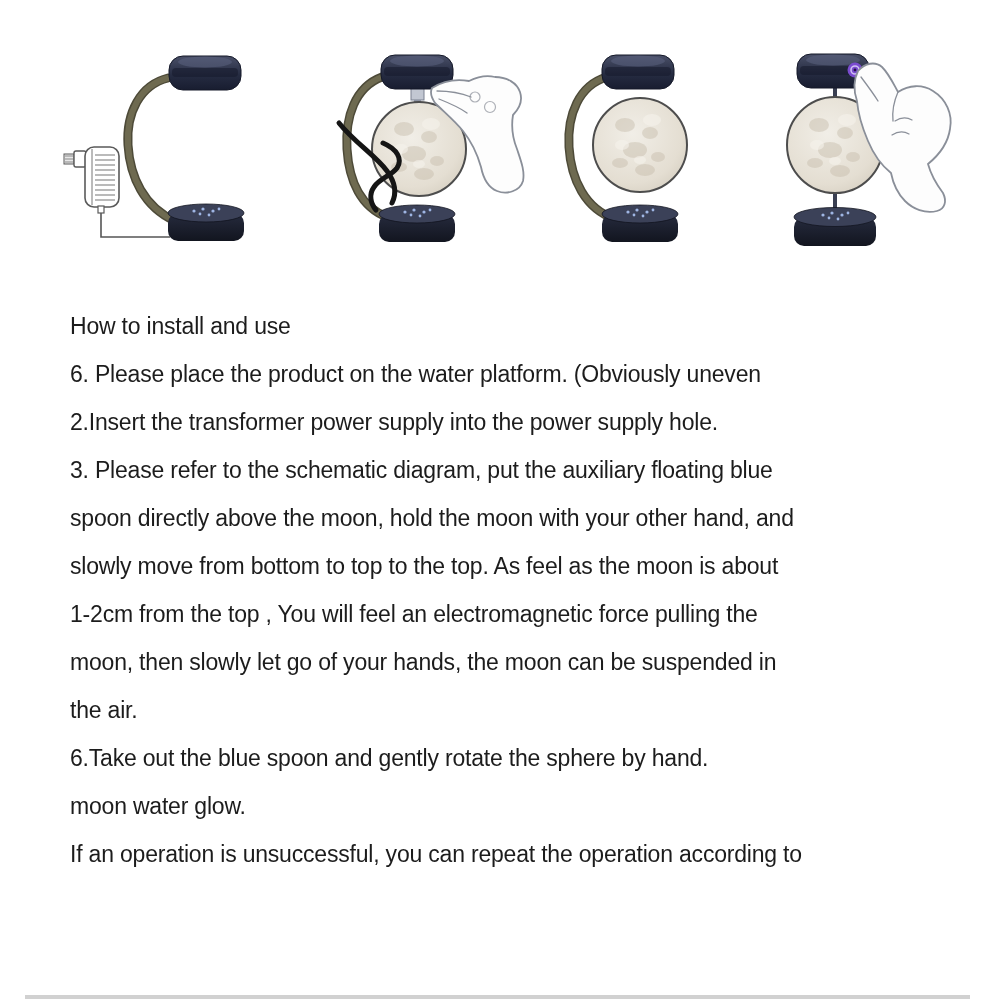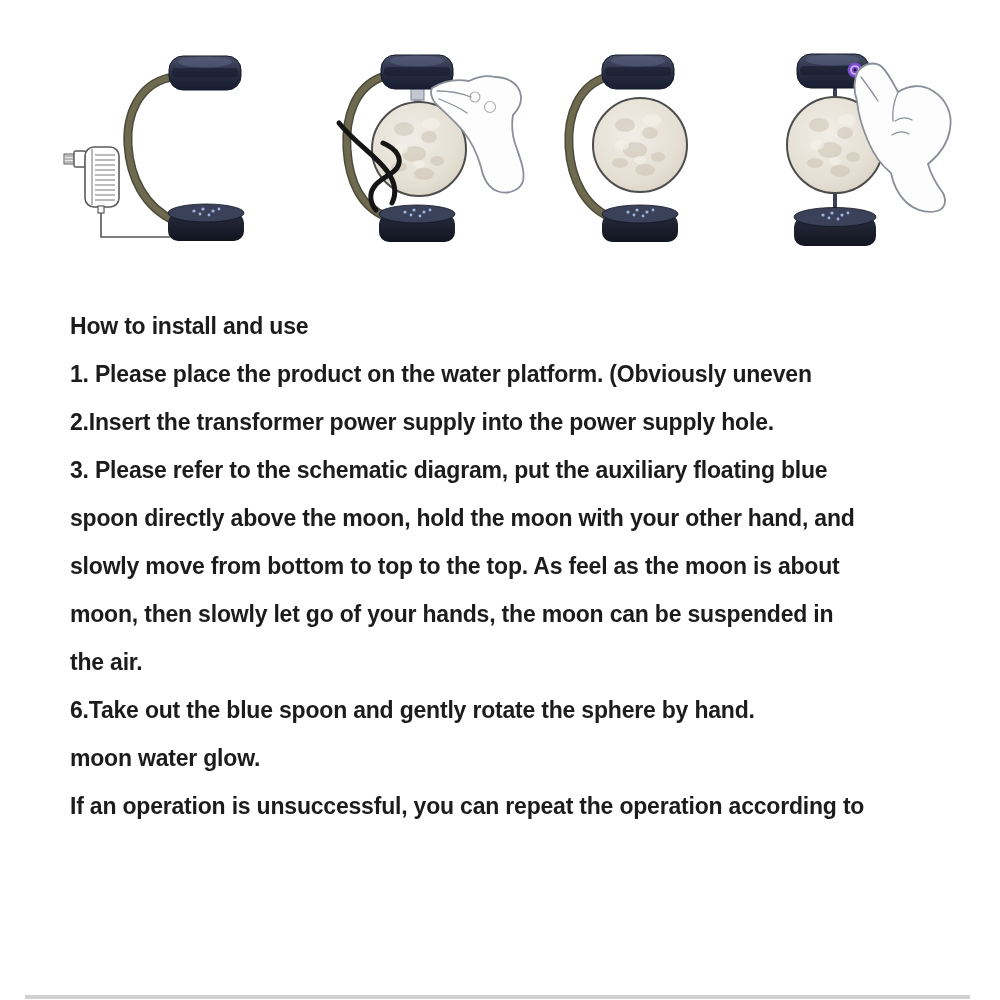--- a/index.html
+++ b/index.html
@@ -5,21 +5,21 @@
   html,body{margin:0;padding:0;background:#ffffff;}
   .page{position:relative;width:1000px;height:1000px;background:#ffffff;overflow:hidden;
         font-family:"Liberation Sans", sans-serif;}
   .illustration{position:absolute;}
   #il1{left:40px;top:25px;}
   #il2{left:325px;top:35px;}
   #il3{left:545px;top:25px;}
   #il4{left:745px;top:25px;}
   .instructions{position:absolute;left:70px;top:302px;width:880px;color:#1c1c1c;}
   .instructions .line{height:48px;line-height:48px;font-size:23px;white-space:nowrap;
-                      font-weight:700;letter-spacing:-0.2px;}
+                      font-weight:400;letter-spacing:-0.2px;}
   .clipped-line{position:absolute;left:25px;top:995px;width:945px;height:4px;
                 background:#c9c9c9;opacity:.85;}
 </style>
 </head>
 <body>
 
 <div class="page">
 
   <svg id="il1" class="illustration" width="250" height="230" viewBox="0 0 250 230">
     <defs>
@@ -277,25 +277,26 @@
                C 108 64, 109 54, 113 46 Z"></path>
       <path d="M 116 52 C 122 60, 128 68, 133 76" fill="none" stroke-width="1.3"></path>
       <path d="M 153 67 C 149 76, 147 86, 148 96" fill="none" stroke-width="1.3"></path>
       <path d="M 150 96 C 156 92, 162 92, 167 95" fill="none" stroke-width="1.2"></path>
       <path d="M 147 110 C 153 106, 159 106, 164 109" fill="none" stroke-width="1.2"></path>
     </g>
   </svg>
 
   <div class="instructions">
     <div class="line">How to install and use</div>
-    <div class="line">1. Please place the product on the water platform. (Obviously uneven</div>
+    <div class="line">6. Please place the product on the water platform. (Obviously uneven</div>
     <div class="line">2.Insert the transformer power supply into the power supply hole.</div>
     <div class="line">3. Please refer to the schematic diagram, put the auxiliary floating blue</div>
     <div class="line">spoon directly above the moon, hold the moon with your other hand, and</div>
     <div class="line">slowly move from bottom to top to the top. As feel as the moon is about</div>
+    <div class="line">1-2cm from the top , You will feel an electromagnetic force pulling the</div>
     <div class="line">moon, then slowly let go of your hands, the moon can be suspended in</div>
     <div class="line">the air.</div>
     <div class="line">6.Take out the blue spoon and gently rotate the sphere by hand.</div>
     <div class="line">moon water glow.</div>
     <div class="line">If an operation is unsuccessful, you can repeat the operation according to</div>
   </div>
 
   <div class="clipped-line"></div>
 </div>
 

